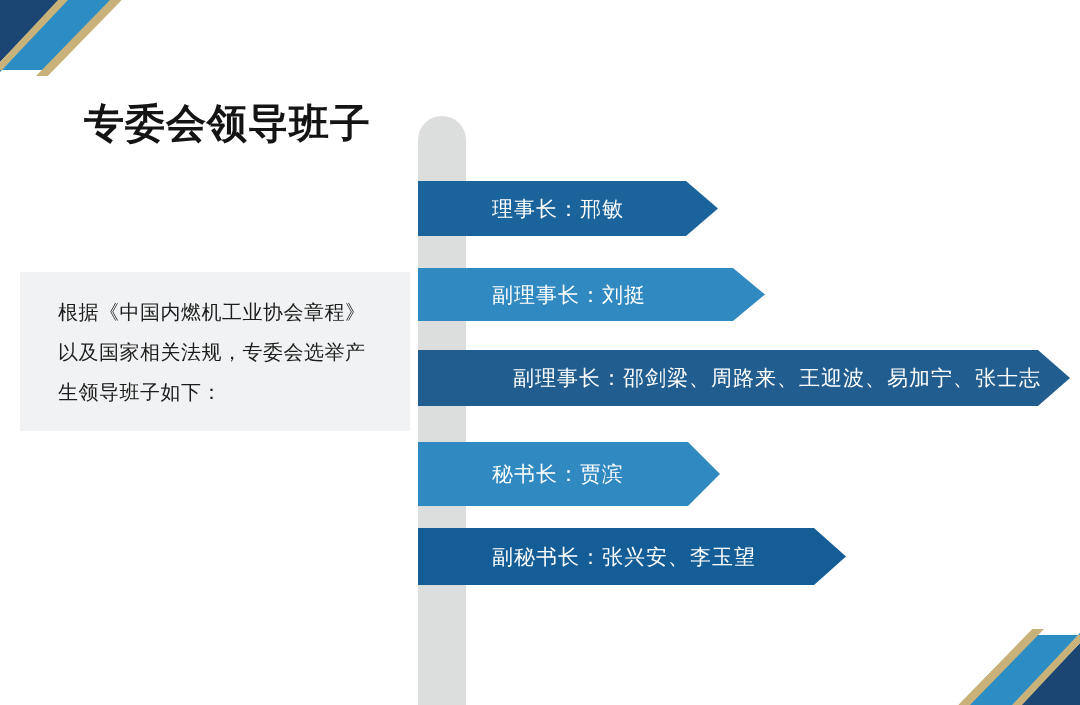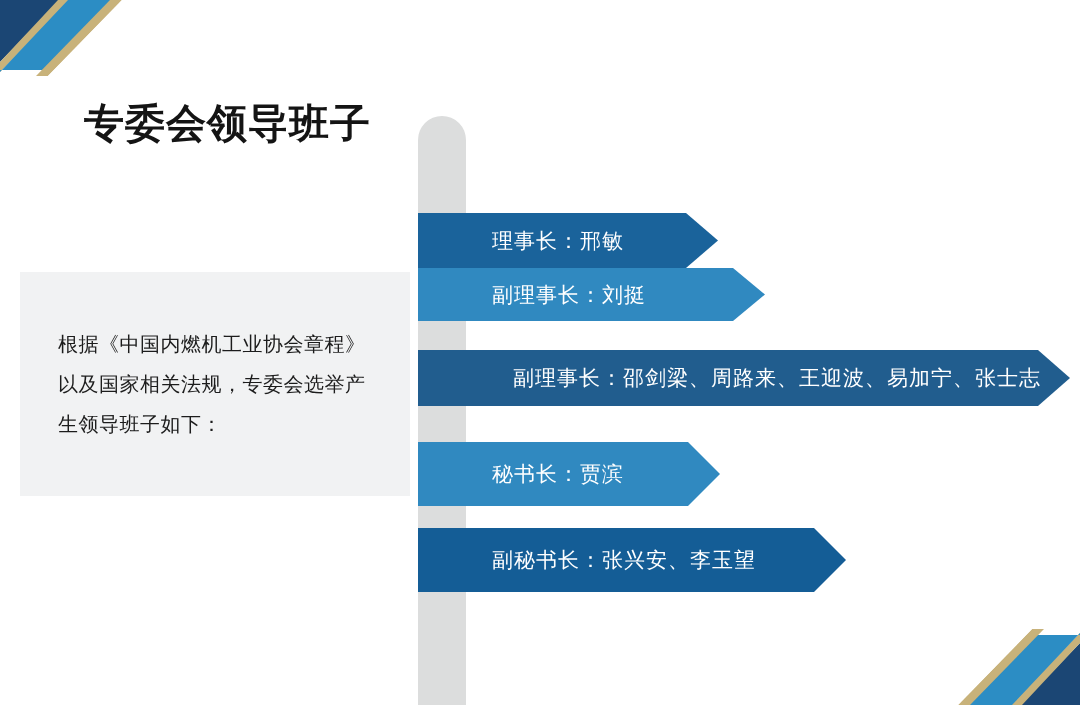--- a/index.html
+++ b/index.html
@@ -43,21 +43,21 @@
     white-space: nowrap;
     margin-top: 48px;
   }
 
   
   #desc-panel {
     position: absolute;
     left: 20px;
     top: 272px;
     width: 390px;
-    height: 224px;
+    height: 159px;
     background: #f1f2f3;
     display: flex;
     align-items: center;
     justify-content: center;
     box-sizing: border-box;
     padding: 0 38px;
   }
   #desc-text {
     font-size: 20px;
     line-height: 2.0;
@@ -132,21 +132,21 @@
   </div>
 
   <div id="title">专委会领导班子</div>
 
   <div id="desc-panel" style="background: rgb(241, 242, 243);">
     <div id="desc-text">根据《中国内燃机工业协会章程》以及国家相关法规，专委会选举产生领导班子如下：</div>
   </div>
 
   <div id="pole" style="background: rgb(220, 221, 221);"></div>
 
-  <div class="arrow" style="left:418px; top:181px; width:300px; height:55px;margin-top:32px;">
+  <div class="arrow" style="left:418px; top:181px; width:300px; height:55px;">
     <span class="arrow-shape">
       <svg viewBox="0 0 300 55" preserveAspectRatio="none" xmlns="http://www.w3.org/2000/svg">
         <polygon points="0,0 268,0 300,27.5 268,55 0,55" fill="#1a639b"></polygon>
       </svg>
     </span>
     <span class="arrow-label">理事长：邢敏</span>
   </div>
 
   <div class="arrow" style="left:418px; top:268px; width:347px; height:53px;">
     <span class="arrow-shape">
@@ -168,21 +168,21 @@
 
   <div class="arrow" style="left:418px; top:442px; width:302px; height:64px;">
     <span class="arrow-shape">
       <svg viewBox="0 0 302 53" preserveAspectRatio="none" xmlns="http://www.w3.org/2000/svg">
         <polygon points="0,0 270,0 302,26.5 270,53 0,53" fill="#3089c0"></polygon>
       </svg>
     </span>
     <span class="arrow-label">秘书长：贾滨</span>
   </div>
 
-  <div class="arrow" style="left:418px; top:528px; width:428px; height:64px;text-align:right;">
+  <div class="arrow" style="left:418px; top:528px; width:428px; height:57px;text-align:right;">
     <span class="arrow-shape">
       <svg viewBox="0 0 428 55" preserveAspectRatio="none" xmlns="http://www.w3.org/2000/svg">
         <polygon points="0,0 396,0 428,27.5 396,55 0,55" fill="#145d96"></polygon>
       </svg>
     </span>
     <span class="arrow-label">副秘书长：张兴安、李玉望</span>
   </div>
 
 </div>
 

